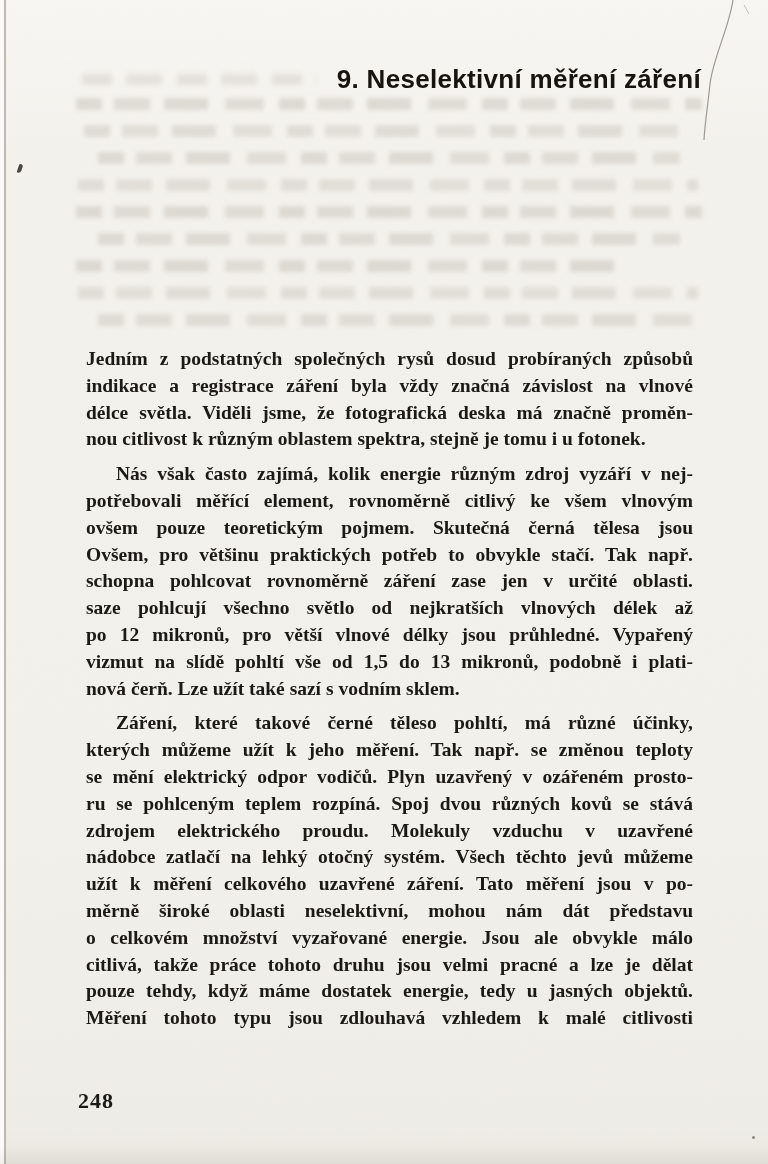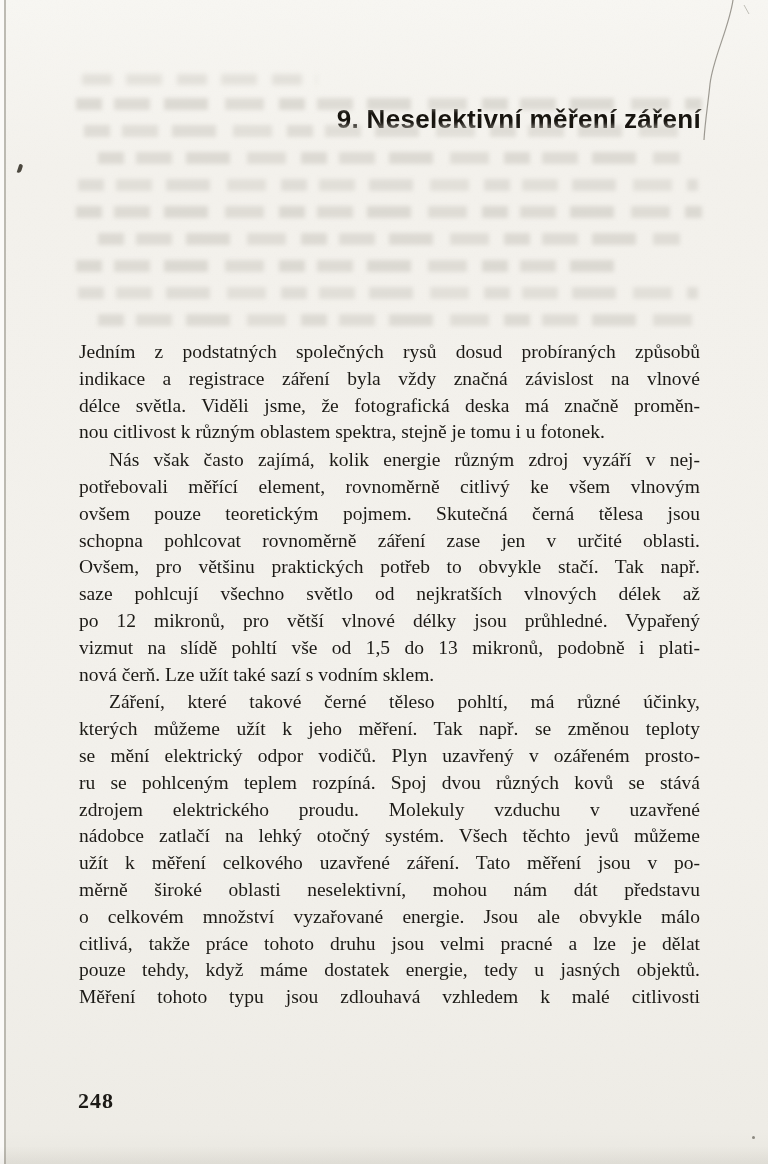--- a/index.html
+++ b/index.html
@@ -28,21 +28,20 @@
 
   
   .heading {
     position:absolute; left:78px; top:64px; width:623px;
     text-align:right;
     font-family:"Liberation Sans", sans-serif;
     font-weight:700;
     font-size:26px;
     letter-spacing:.3px;
     color:#17140f;
-    margin-top:40px;
   }
 
   
   .bleed-through { position:absolute; left:76px; top:98px; width:626px; }
   .bleed-line {
     height:12px; margin-bottom:15px;
     background:repeating-linear-gradient(90deg,
       #c9c6be 0 26px, transparent 26px 38px,
       #cdcac2 38px 74px, transparent 74px 88px,
       #c9c6be 88px 132px, transparent 132px 149px,
@@ -57,21 +56,21 @@
   .bleed-line:nth-child(9)   { width:95%; opacity:.5; }
   .bleed-fragment {
     position:absolute; left:82px; top:74px; width:235px; height:11px;
     background:repeating-linear-gradient(90deg,
       #cdcac2 0 30px, transparent 30px 44px, #d0cdc5 44px 80px, transparent 80px 95px);
     filter:blur(2.4px); opacity:.45;
   }
 
   
   .text-column { position:absolute; left:78px; top:338px; width:623px; }
-  .paragraph { margin:1px; }
+  .paragraph { margin:8px;font-weight:bold; }
   .line {
     font-size:19.5px;
     line-height:26.8px;
     color:#1c1a16;
     text-align:justify;
     text-align-last:justify;
     white-space:normal;
   }
   .line.no-stretch { text-align-last:left; }
   .line.indent { text-indent:30px; }
@@ -135,22 +134,22 @@
     <div class="paragraph">
       <div class="line">Jedním z podstatných společných rysů dosud probíraných způsobů</div>
       <div class="line">indikace a registrace záření byla vždy značná závislost na vlnové</div>
       <div class="line">délce světla. Viděli jsme, že fotografická deska má značně proměn-</div>
       <div class="line no-stretch">nou citlivost k různým oblastem spektra, stejně je tomu i u fotonek.</div>
     </div>
     <div class="paragraph">
       <div class="line indent">Nás však často zajímá, kolik energie různým zdroj vyzáří v nej-</div>
       <div class="line">potřebovali měřící element, rovnoměrně citlivý ke všem vlnovým</div>
       <div class="line">ovšem pouze teoretickým pojmem. Skutečná černá tělesa jsou</div>
+      <div class="line">Ovšem, pro většinu praktických potřeb to obvykle stačí. Tak např.</div>
       <div class="line">schopna pohlcovat rovnoměrně záření zase jen v určité oblasti.</div>
-      <div class="line">Ovšem, pro většinu praktických potřeb to obvykle stačí. Tak např.</div>
       <div class="line">saze pohlcují všechno světlo od nejkratších vlnových délek až</div>
       <div class="line">po 12 mikronů, pro větší vlnové délky jsou průhledné. Vypařený</div>
       <div class="line">vizmut na slídě pohltí vše od 1,5 do 13 mikronů, podobně i plati-</div>
       <div class="line no-stretch">nová čerň. Lze užít také sazí s vodním sklem.</div>
     </div>
     <div class="paragraph">
       <div class="line indent">Záření, které takové černé těleso pohltí, má různé účinky,</div>
       <div class="line">kterých můžeme užít k jeho měření. Tak např. se změnou teploty</div>
       <div class="line">se mění elektrický odpor vodičů. Plyn uzavřený v ozářeném prosto-</div>
       <div class="line">ru se pohlceným teplem rozpíná. Spoj dvou různých kovů se stává</div>

